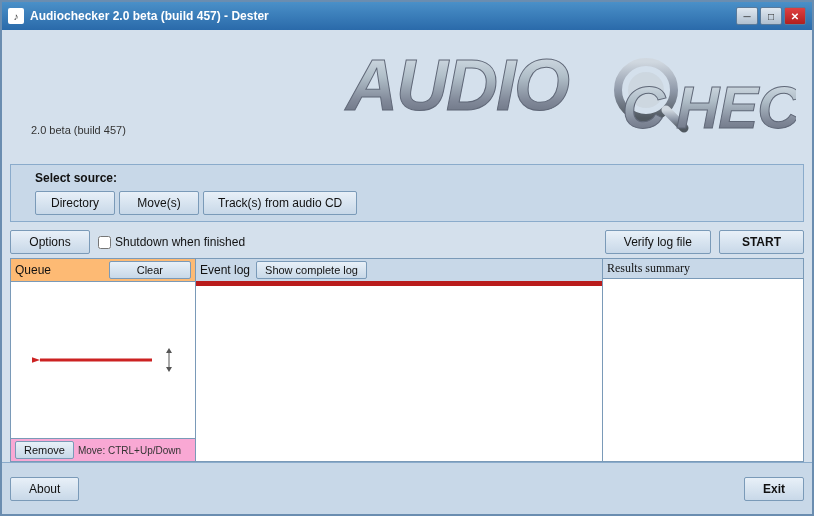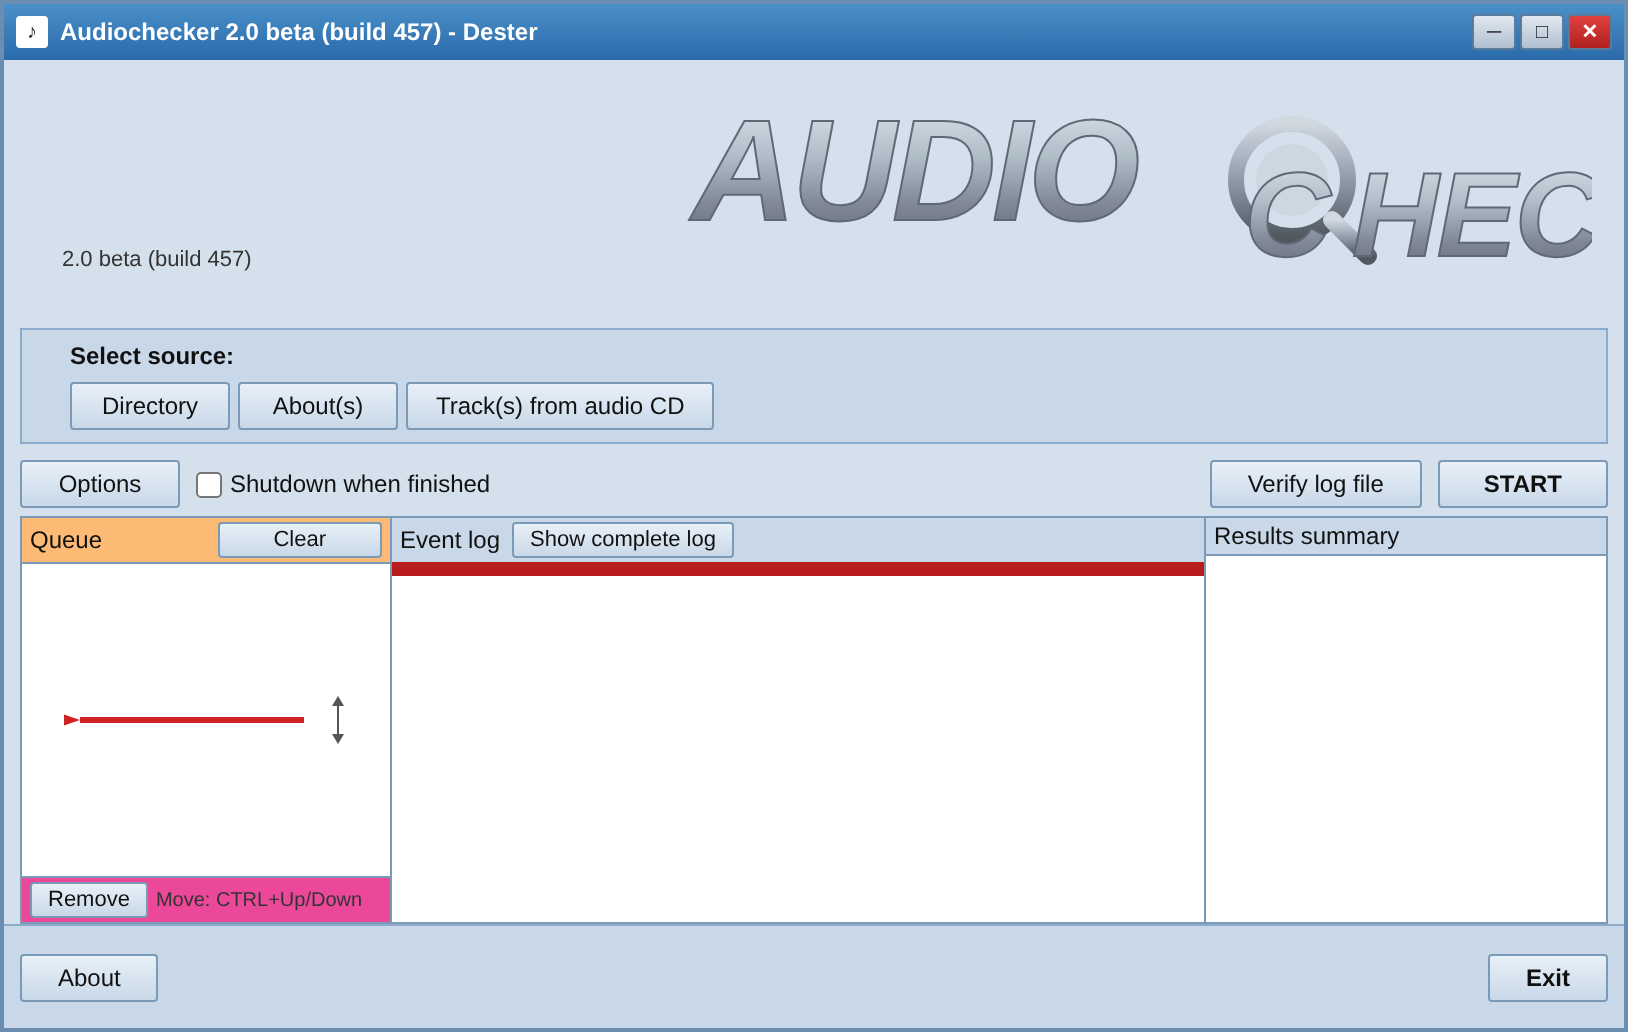--- a/index.html
+++ b/index.html
@@ -277,21 +277,21 @@
       left: 50%;
       transform: translate(-50%, -50%);
       display: flex;
       align-items: center;
     }
 
     .queue-footer {
       display: flex;
       align-items: center;
       padding: 2px 4px;
-      background: #ec4899;
+      background: #f9a8d4;
       border-top: 1px solid #7a9ab8;
       gap: 4px;
     }
 
     .remove-btn {
       background: linear-gradient(to bottom, #e8f0f8, #c8d8e8);
       border: 1px solid #7a9ab8;
       border-radius: 2px;
       padding: 2px 8px;
       font-size: 11px;
@@ -310,21 +310,21 @@
       display: flex;
       flex-direction: column;
       border-right: 1px solid #7a9ab8;
     }
 
     .event-header {
       display: flex;
       align-items: center;
       padding: 2px 4px;
       background: #c8d8e8;
-      border-bottom: 7px solid #b91c1c;
+      border-bottom: 5px solid #b91c1c;
       gap: 6px;
     }
 
     .event-label {
       font-size: 12px;
       color: #111;
     }
 
     .show-complete-btn {
       background: linear-gradient(to bottom, #e8f0f8, #c8d8e8);
@@ -349,20 +349,21 @@
       display: flex;
       flex-direction: column;
     }
 
     .results-header {
       display: flex;
       align-items: center;
       padding: 2px 4px;
       background: #c8d8e8;
       border-bottom: 1px solid #7a9ab8;
+      font-family: Liberation Serif, serif;
     }
 
     .results-label {
       font-size: 12px;
       color: #111;
     }
 
     .results-content {
       flex: 1;
       background: white;
@@ -448,21 +449,21 @@
           <text x="286" y="90" font-family="Arial Black, Impact, sans-serif" font-size="60" font-weight="900" fill="url(#metalGrad)" stroke="#606878" stroke-width="1" style="font-style: italic;">C</text>
         </svg>
       </div>
       <span class="version-text">2.0 beta (build 457)</span>
     </div>
 
     <div class="select-source">
       <div class="select-source-label">Select source:</div>
       <div class="source-buttons">
         <button class="win-btn">Directory</button>
-        <button class="win-btn">About(s)</button>
+        <button class="win-btn">Move(s)</button>
         <button class="win-btn">Track(s) from audio CD</button>
       </div>
     </div>
 
     <div class="options-row">
       <button class="options-btn">Options</button>
       <div class="checkbox-area">
         <input type="checkbox" style="">
         <label class="checkbox-label">Shutdown when finished</label>
       </div>

